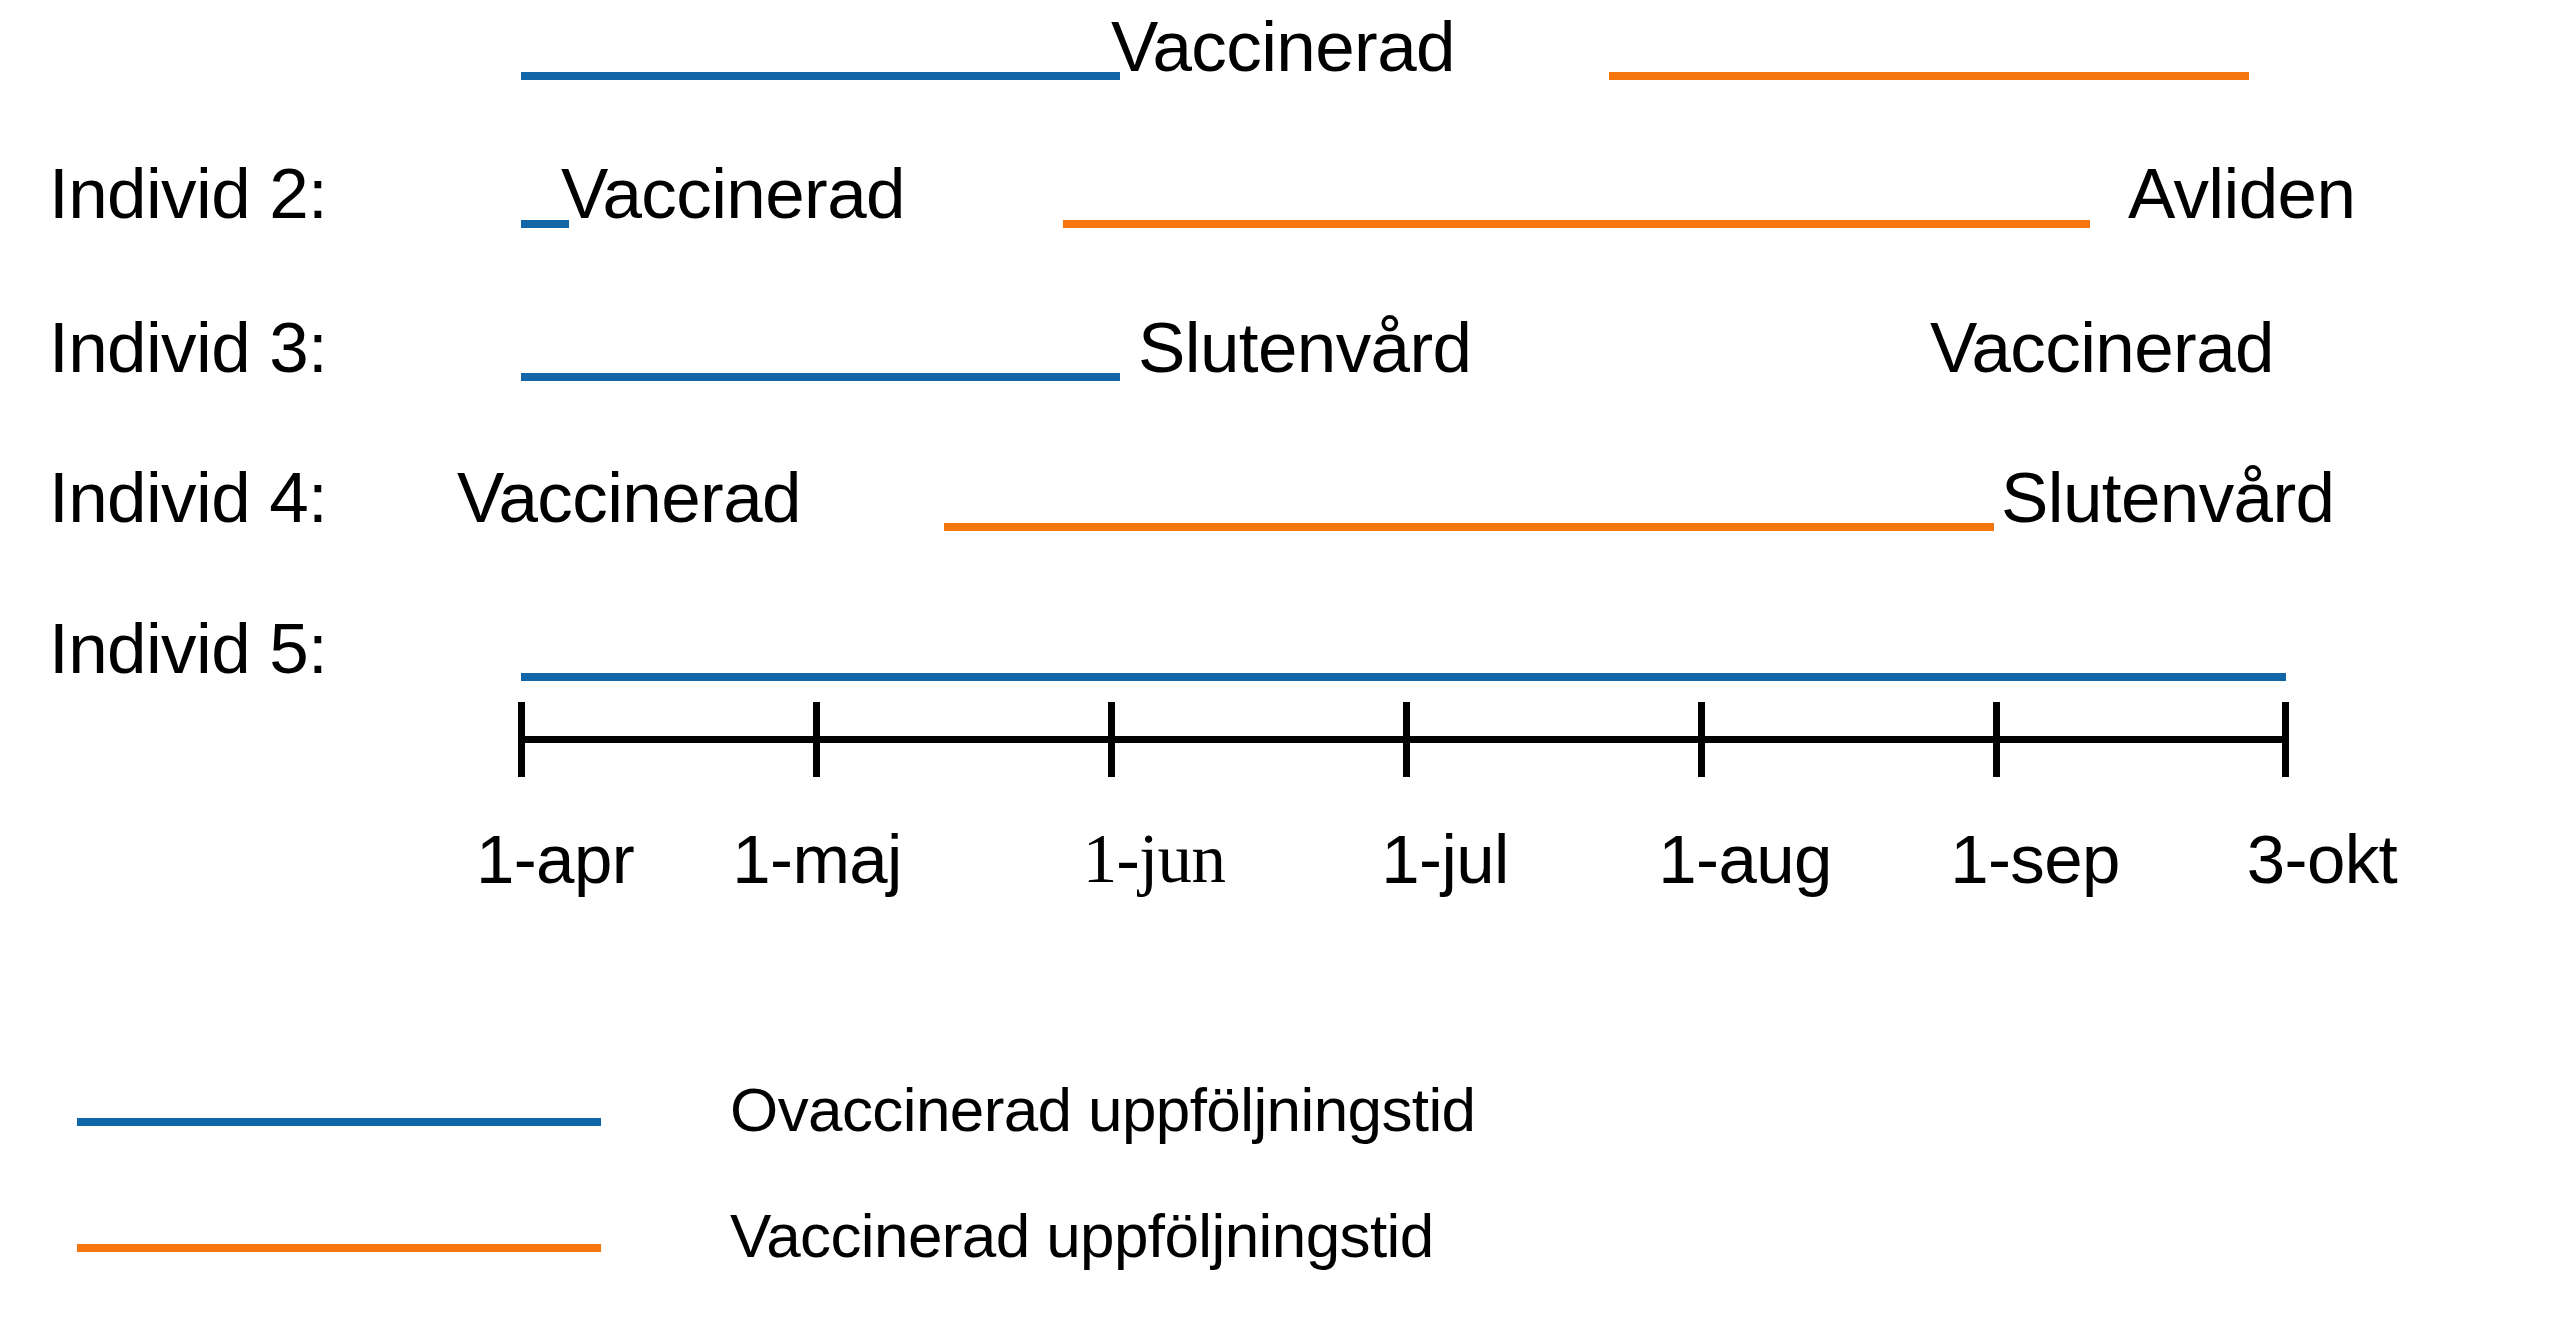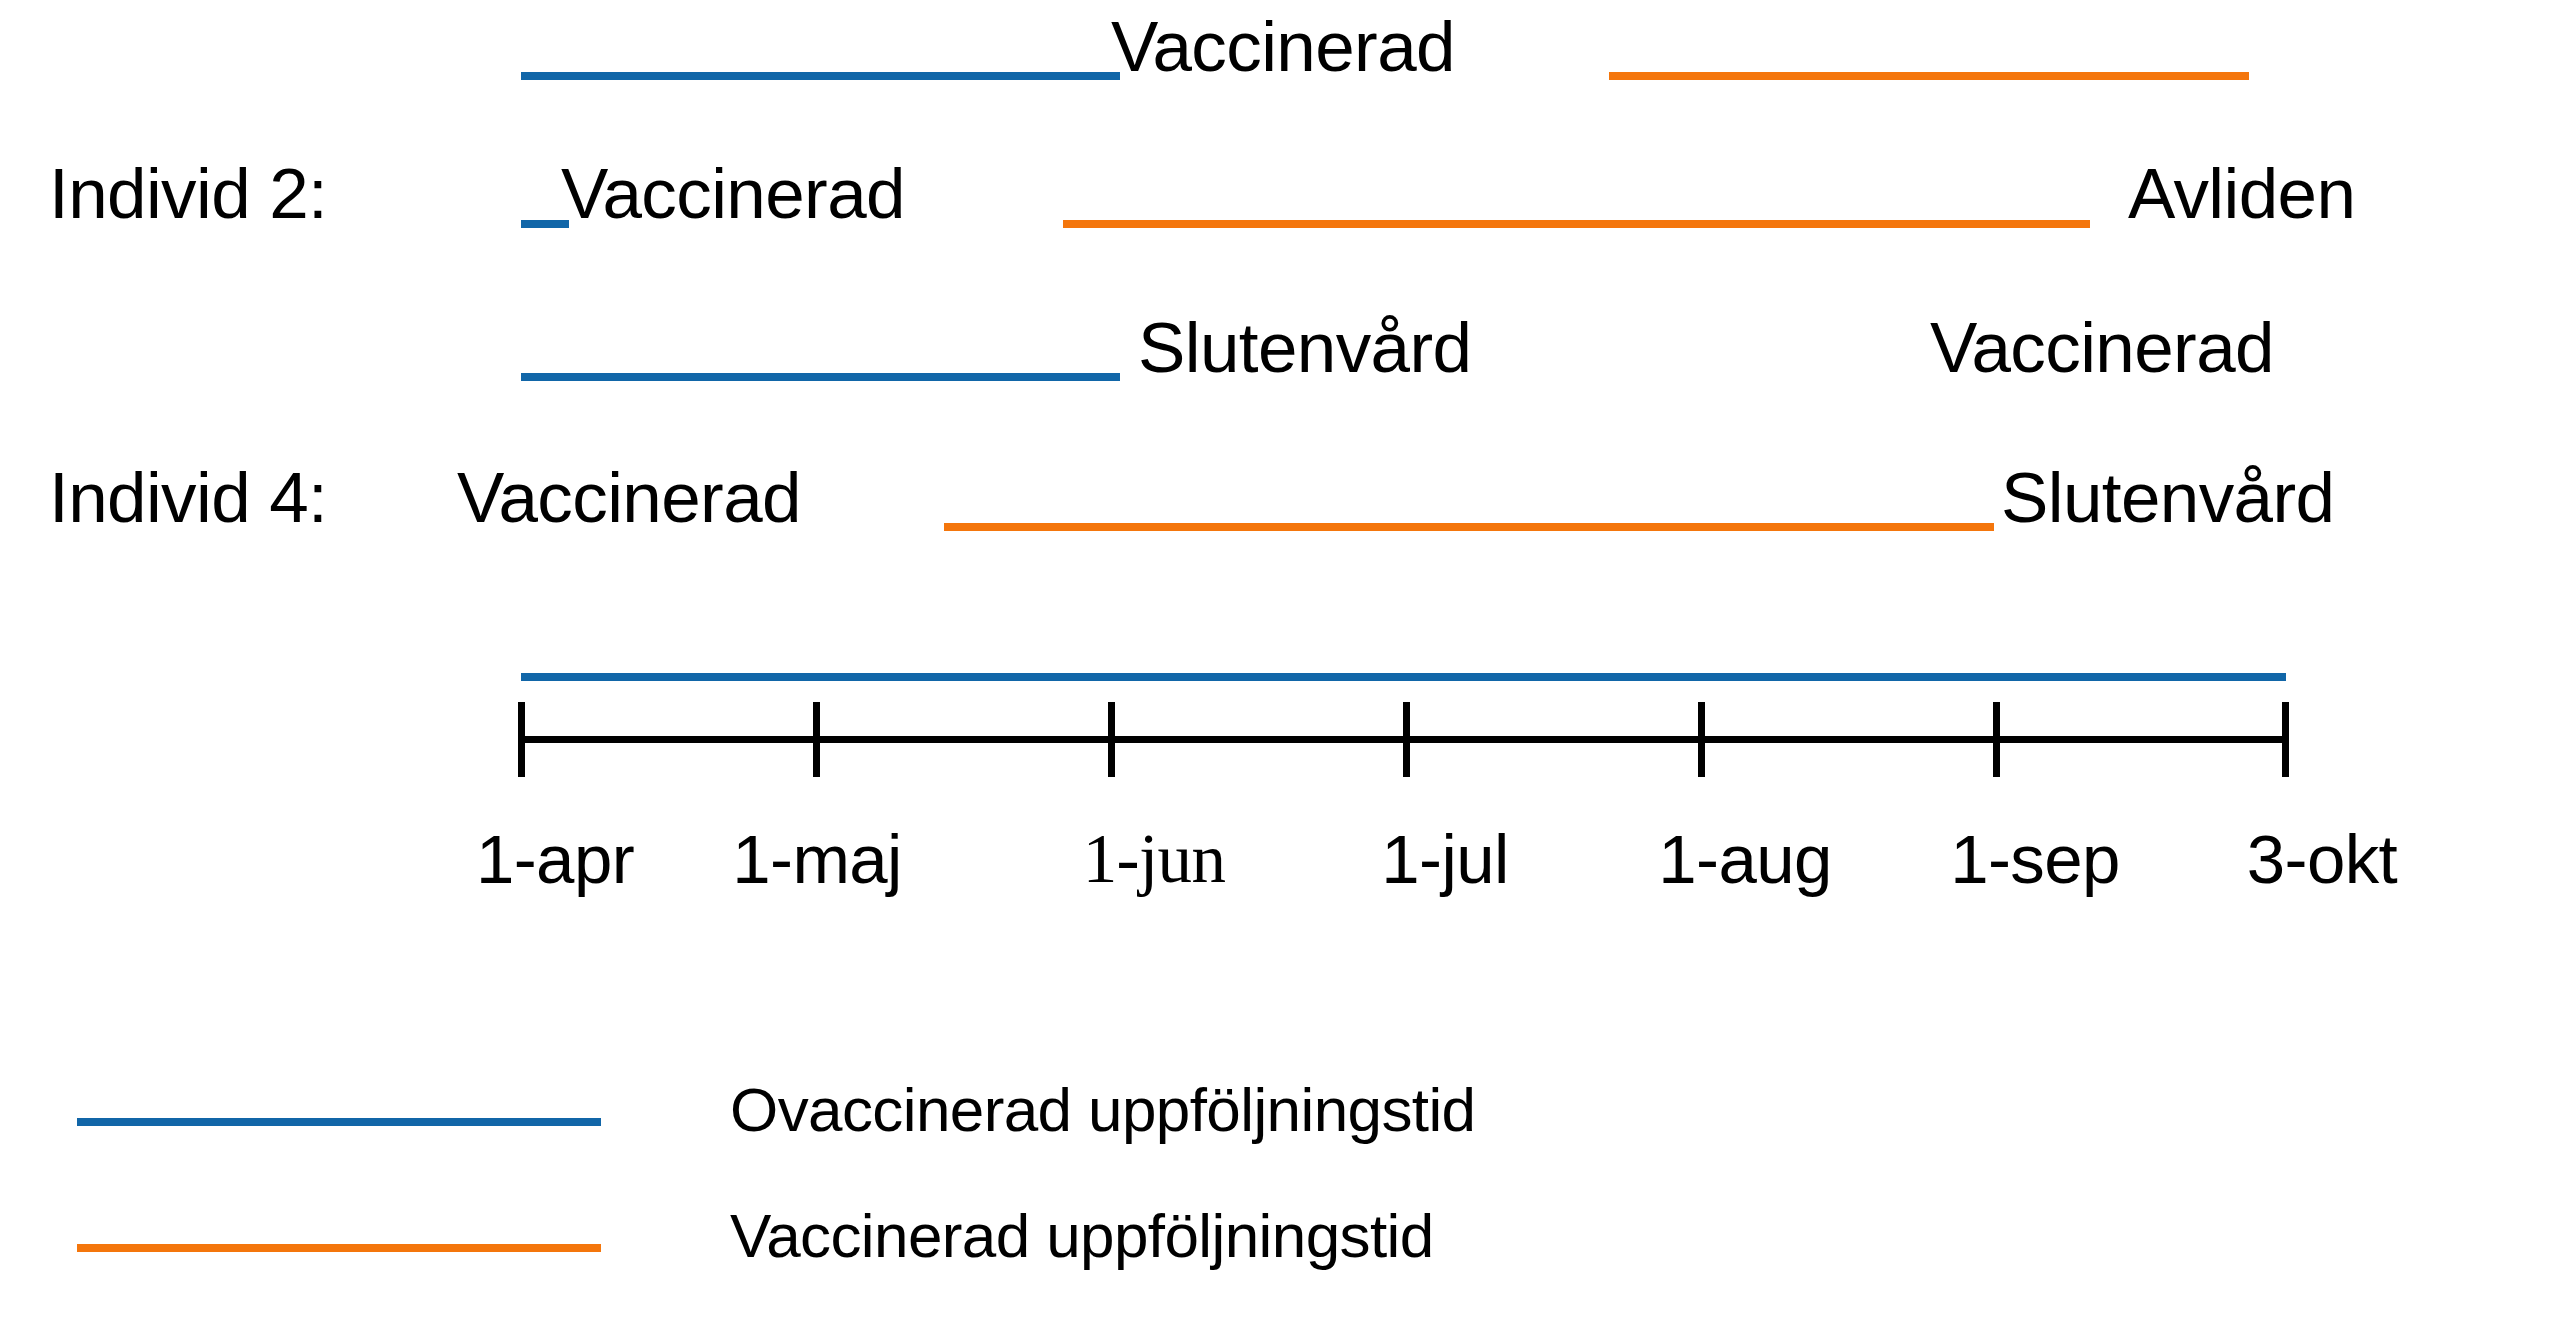--- a/index.html
+++ b/index.html
@@ -90,29 +90,31 @@
   <div class="seg unvax" style="left:521px; top:72px; width:599px;"></div>
   <div class="event-text" style="left:1111px; top:11px;">Vaccinerad</div>
   <div class="seg vax" style="left:1609px; top:72px; width:640px;"></div>
 
   <div class="ind-label" style="left:49px; top:158px;">Individ 2:</div>
   <div class="seg unvax" style="left:521px; top:220px; width:48px;"></div>
   <div class="event-text" style="left:561px; top:158px;">Vaccinerad</div>
   <div class="seg vax" style="left:1063px; top:220px; width:1027px;"></div>
   <div class="event-text" style="left:2128px; top:158px;">Avliden</div>
 
+  <div class="ind-label" style="left:49px; top:312px;">Individ 3:</div>
   <div class="seg unvax" style="left:521px; top:373px; width:599px;"></div>
   <div class="event-text" style="left:1138px; top:312px;">Slutenvård</div>
   <div class="event-text" style="left:1930px; top:312px;">Vaccinerad</div>
 
   <div class="ind-label" style="left:49px; top:462px;">Individ 4:</div>
   <div class="event-text" style="left:457px; top:462px;">Vaccinerad</div>
   <div class="seg vax" style="left:944px; top:523px; width:1050px;"></div>
   <div class="event-text" style="left:2001px; top:462px;">Slutenvård</div>
 
+  <div class="ind-label" style="left:49px; top:613px;">Individ 5:</div>
   <div class="seg unvax" style="left:521px; top:673px; width:1765px;"></div>
 
   <div class="axis-line" style="left:518px; top:736px; width:1770px;"></div>
 
   <div class="axis-tick" style="left:518px;  top:702px; height:75px;"></div>
   <div class="axis-tick" style="left:813px; top:702px; height:75px;"></div>
   <div class="axis-tick" style="left:1108px; top:702px; height:75px;"></div>
   <div class="axis-tick" style="left:1403px; top:702px; height:75px;"></div>
   <div class="axis-tick" style="left:1698px; top:702px; height:75px;"></div>
   <div class="axis-tick" style="left:1993px; top:702px; height:75px;"></div>

